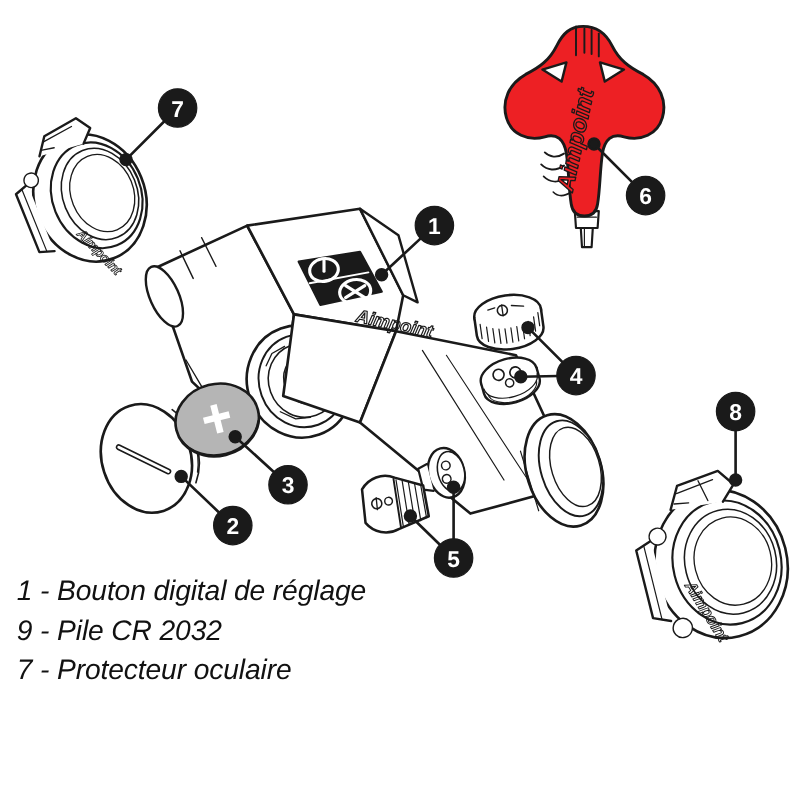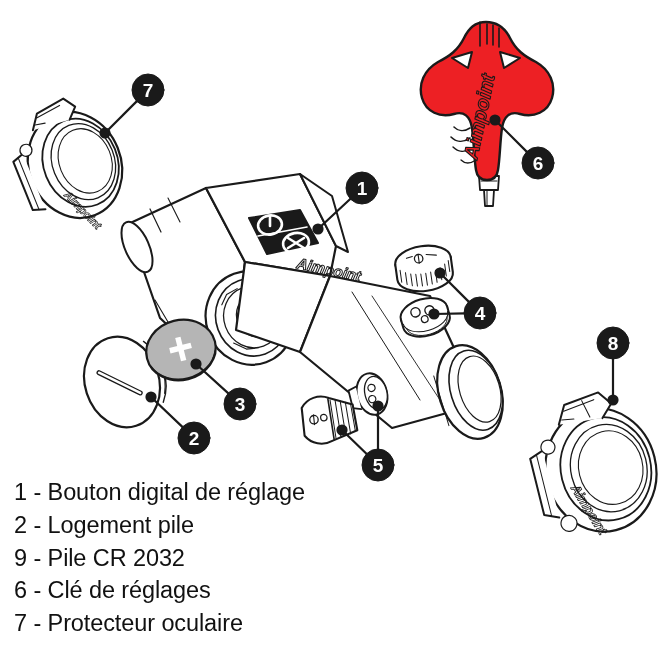--- a/index.html
+++ b/index.html
@@ -40,20 +40,21 @@
     top: 476px;
     width: 640px;
   }
   .legend-line {
     font-family: "Liberation Sans", sans-serif;
     font-size: 23.5px;
     line-height: 32.8px;
     color: #111111;
     white-space: nowrap;
     letter-spacing: -0.1px;
+    font-style: italic;
   }
 </style>
 </head>
 <body>
 
 <div id="diagram-stage">
 
   <svg id="exploded-view-svg" viewBox="0 0 670 670">
 
     <defs>
@@ -370,19 +371,17 @@
             <circle cx="613" cy="343" r="16" fill="#1a1a1a" stroke="#1a1a1a" stroke-width="1"></circle>
             <text x="613" y="350.2" text-anchor="middle" font-family="'Liberation Sans', sans-serif" font-size="19" font-weight="bold" fill="#ffffff" stroke="none">8</text>
           </g>
         </g>
 
     </g>
   </svg>
 
   <div id="legend">
     <div class="legend-line">1 - Bouton digital de réglage</div>
-    <div class="legend-line">2 - Logement pile</div>
     <div class="legend-line">9 - Pile CR 2032</div>
-    <div class="legend-line">6 - Clé de réglages</div>
     <div class="legend-line">7 - Protecteur oculaire</div>
   </div>
 
 </div>
 
 </body></html>

